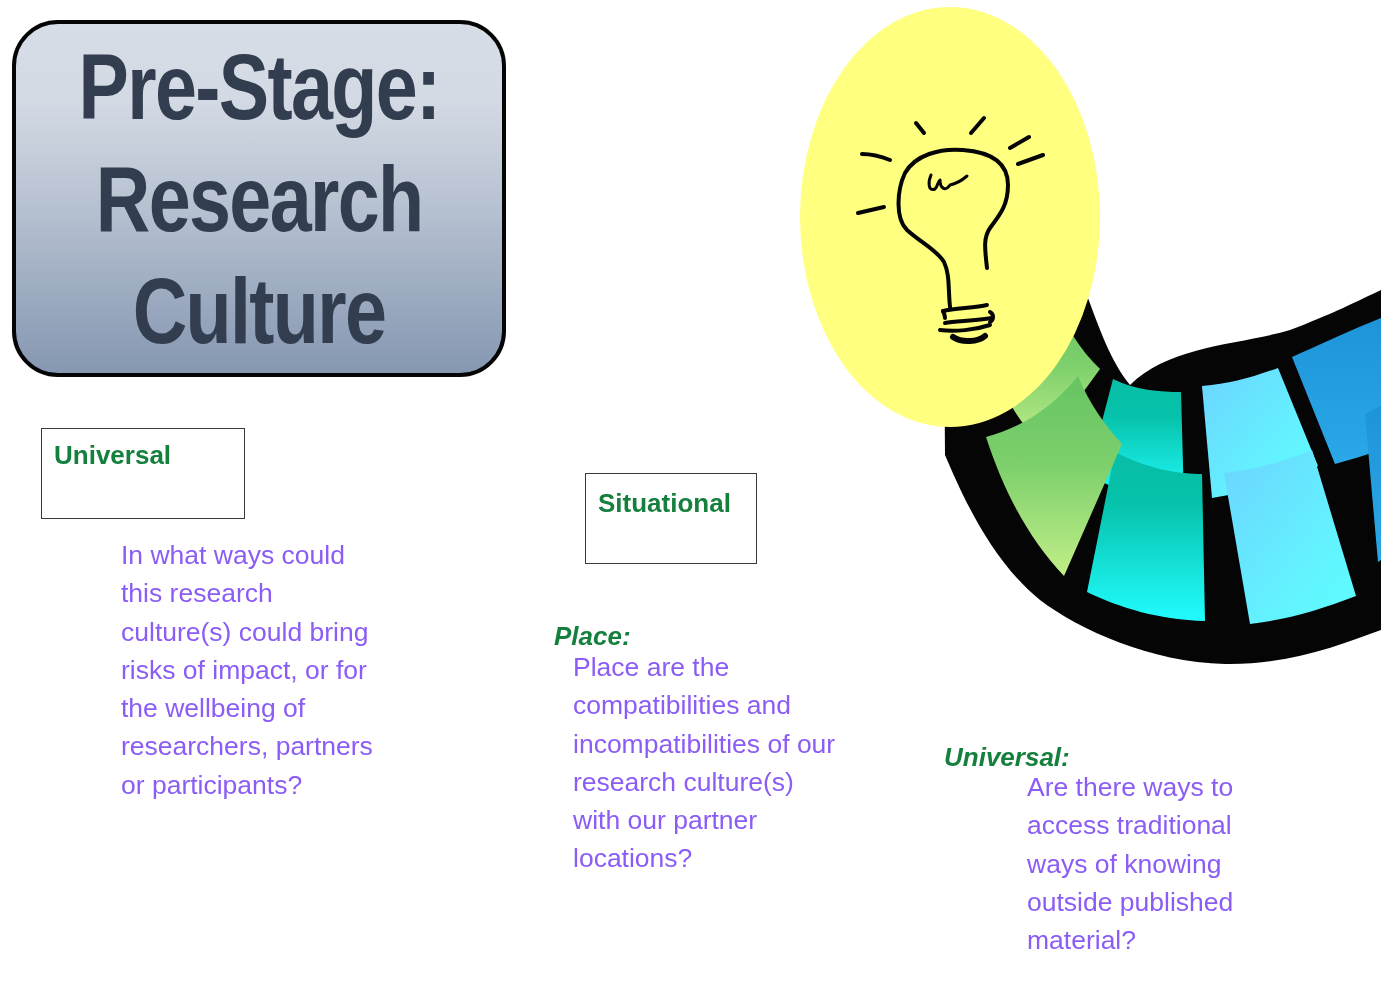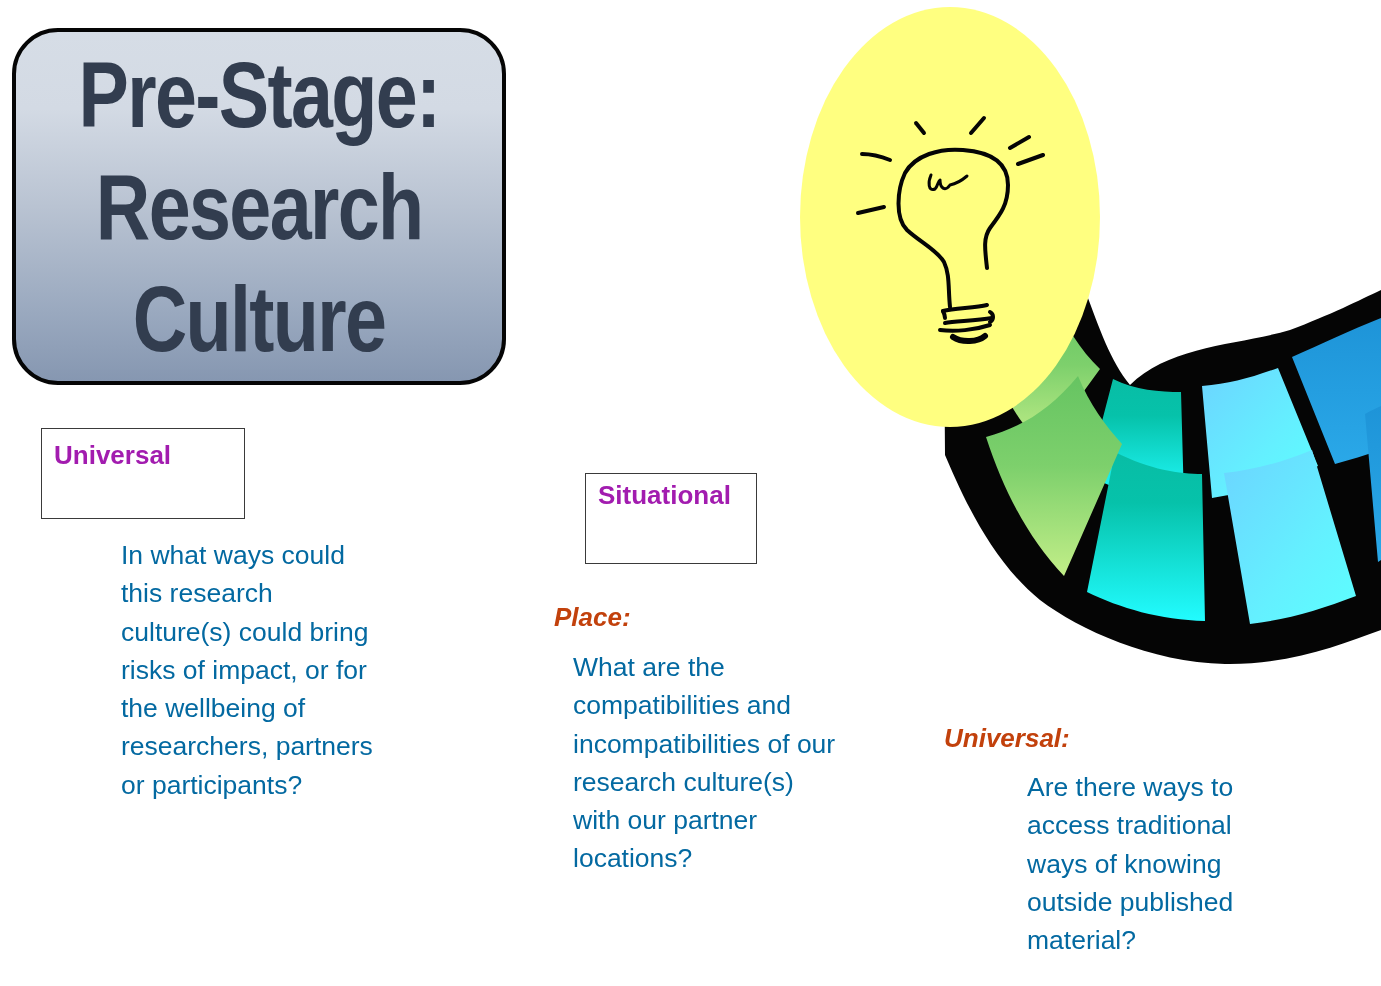--- a/index.html
+++ b/index.html
@@ -11,21 +11,21 @@
       width: 1381px;
       height: 986px;
       position: relative;
       overflow: hidden;
       font-family: "Liberation Sans", "DejaVu Sans", sans-serif;
       color: #111111;
     }
     .title-box {
       position: absolute;
       left: 12px;
-      top: 28px;
+      top: 20px;
       width: 486px;
       height: 349px;
       border: 4px solid #050505;
       border-radius: 46px;
       background: linear-gradient(to bottom, #d6dde6 0%, #d3dae4 22%, #b9c3d2 50%, #9aa9bf 80%, #8697b1 100%);
       display: flex;
       flex-direction: column;
       align-items: center;
       justify-content: center;
       box-sizing: content-box;
@@ -42,54 +42,55 @@
     }
     .label-box {
       position: absolute;
       border: 1.5px solid #3a3a3a;
       background: #ffffff;
       box-sizing: border-box;
       padding: 8px 12px;
       font-weight: bold;
       font-size: 26px;
       line-height: 39px;
-      color: #a21caf;
+      color: #15803d;
     }
     .universal-box {
       left: 41px;
       top: 428px;
       width: 204px;
       height: 91px;
       padding-top: 7px;
     }
     .situational-box {
       left: 585px;
       top: 473px;
       width: 172px;
       height: 91px;
-      padding-top: 2px;
+      padding-top: 10px;
     }
     .underline { text-decoration: underline; text-decoration-thickness: 2px; text-underline-offset: 3px; }
     .body-text {
       position: absolute;
       font-size: 26.5px;
       line-height: 38.3px;
-      color: #0369a1;
+      color: #8b5cf6;
       white-space: pre-line;
     }
     .universal-text { left: 121px; top: 536px; width: 300px; }
     .place-text { left: 573px; top: 648px; width: 320px; }
     .precedents-text { left: 1027px; top: 768px; width: 260px; }
     .italic-label {
       position: absolute;
       font-weight: bold;
       font-style: italic;
       font-size: 26px;
       line-height: 34px;
-      color: #c2410c;
+      color: #15803d;
+      margin-top: 19px;
     }
     .place-label { left: 554px; top: 600px; }
     .precedents-label { left: 944px; top: 721px; }
     .art {
       position: absolute;
       left: 790px;
       top: 0;
       width: 591px;
       height: 680px;
     }
@@ -113,21 +114,21 @@
 risks of impact, or for
 the wellbeing of
 researchers, partners
 or participants?</div>
 
 <div class="label-box situational-box">
   <div>Situational</div>
 </div>
 
 <div class="italic-label place-label">Place:</div>
-<div class="body-text place-text">What are the
+<div class="body-text place-text">Place are the
 compatibilities and
 incompatibilities of our
 research culture(s)
 with our partner
 locations?</div>
 
 <div class="italic-label precedents-label">Universal:</div>
 <div class="body-text precedents-text">Are there ways to
 access traditional
 ways of knowing

